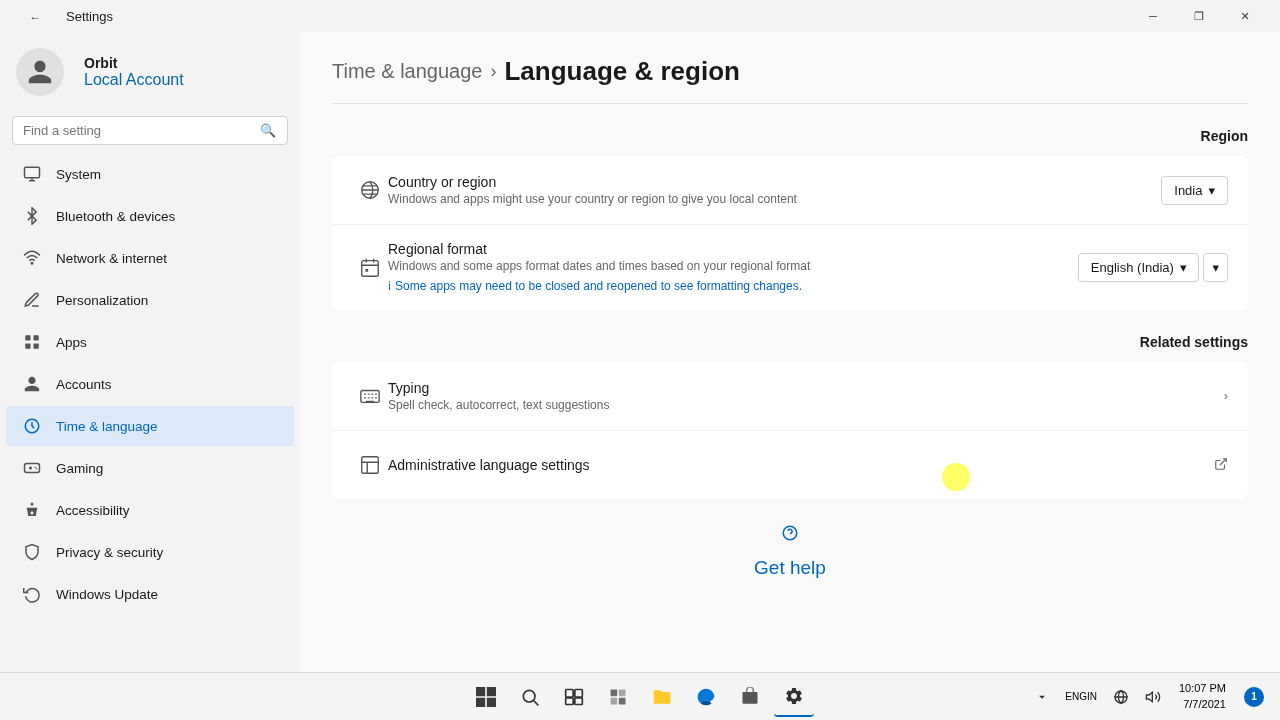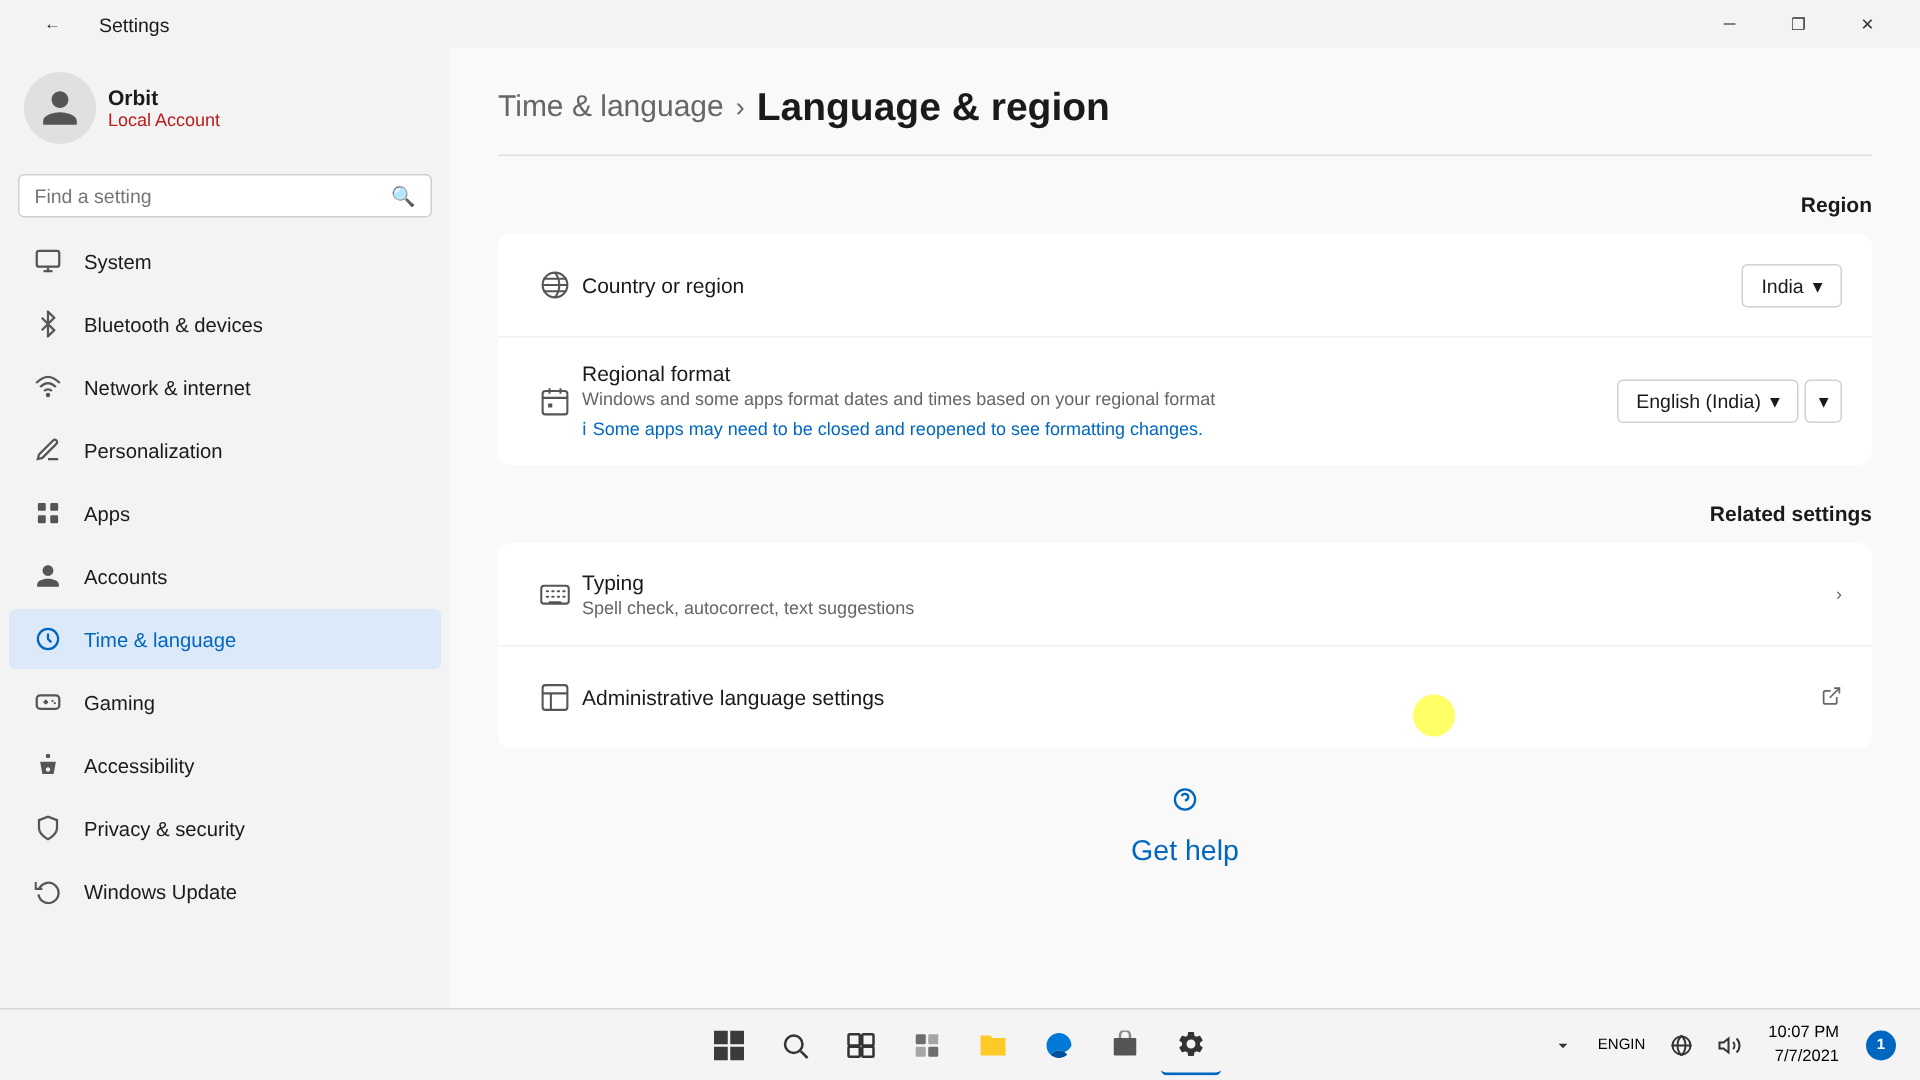--- a/index.html
+++ b/index.html
@@ -61,38 +61,38 @@
       display: flex;
       flex-direction: column;
       flex-shrink: 0;
       overflow-y: auto;
       padding-bottom: 8px;
     }
 
     .user-profile {
       display: flex;
       align-items: center;
-      gap: 8px;
+      gap: 20px;
       padding: 16px 16px 16px 16px;
     }
     .user-avatar {
       width: 48px;
       height: 48px;
       border-radius: 50%;
       background: #e0e0e0;
       display: flex;
       align-items: center;
       justify-content: center;
       font-size: 22px;
       color: #666;
       flex-shrink: 0;
     }
     .user-info { display: flex; flex-direction: column; }
     .user-name { font-size: 14px; font-weight: 600; color: #1a1a1a; }
-    .user-type { font-size: 12px; color: #b91c1c; }
+    .user-type { font-size: 16px; color: #0369a1; }
 
     .search-box {
       margin: 4px 12px 8px 12px;
       display: flex;
       align-items: flex-end;
       background: white;
       border: 1px solid #d0d0d0;
       border-radius: 4px;
       padding: 6px 10px;
       gap: 8px;
@@ -486,20 +486,21 @@
         <div class="row-icon">
           <svg viewBox="0 0 24 24" width="22" height="22" fill="none" stroke="#555" stroke-width="1.5">
               <circle cx="12" cy="12" r="9"></circle>
               <path d="M12 3a14.5 14.5 0 0 1 0 18"></path>
               <path d="M3 12h18"></path>
               <path d="M3.5 7.5h17M3.5 16.5h17"></path>
             </svg>
         </div>
         <div class="row-text">
           <div class="row-title">Country or region</div>
+          <div class="row-desc">Windows and apps might use your country or region to give you local content</div>
         </div>
         <div class="row-action">
           <button class="dropdown-btn">
             <span>India</span>
             <span>▾</span>
           </button>
         </div>
       </div>
 
       <div class="settings-row">

